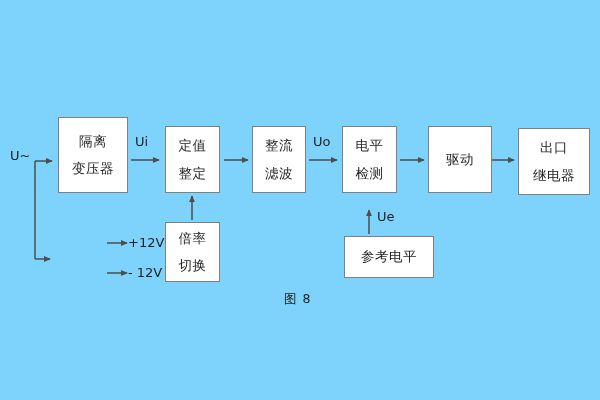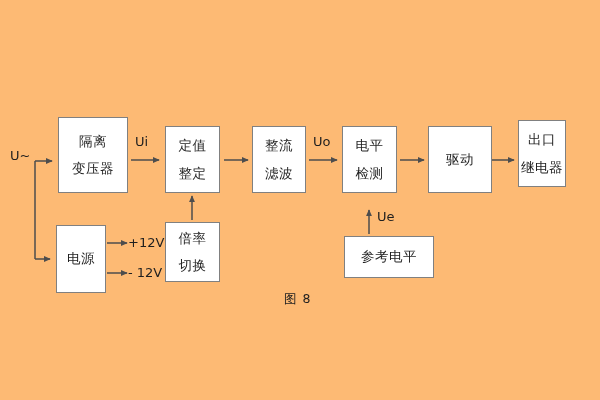--- a/index.html
+++ b/index.html
@@ -10,21 +10,21 @@
     width: 600px;
     height: 400px;
     background: #ffffff;
     font-family: "DejaVu Sans", "Liberation Sans", sans-serif;
     overflow: hidden;
   }
   #canvas {
     position: relative;
     width: 600px;
     height: 400px;
-    background: #fdba74;
+    background: #7dd3fc;
   }
   
   .block {
     position: absolute;
     box-sizing: border-box;
     border: 1.6px solid #808080;
     background: #ffffff;
     display: flex;
     flex-direction: column;
     align-items: center;
@@ -138,28 +138,25 @@
 
   <div class="block two" style="left:342px; top:126px; width:55px; height:67px;">
     <span class="ln">电平</span>
     <span class="ln">检测</span>
   </div>
 
   <div class="block" style="left:428px; top:126px; width:64px; height:67px;text-align:right;">
     <span class="ln">驱动</span>
   </div>
 
-  <div class="block two" style="left:518px; top:120px; width:48px; height:67px;">
+  <div class="block two" style="left:518px; top:128px; width:72px; height:67px;">
     <span class="ln">出口</span>
     <span class="ln">继电器</span>
   </div>
 
-  <div class="block" style="left:56px; top:225px; width:50px; height:68px;">
-    <span class="ln">电源</span>
-  </div>
 
   <div class="block two" style="left:165px; top:222px; width:55px; height:60px;">
     <span class="ln">倍率</span>
     <span class="ln">切换</span>
   </div>
 
   <div class="block" style="left:344px; top:236px; width:90px; height:42px;">
     <span class="ln">参考电平</span>
   </div>
 

